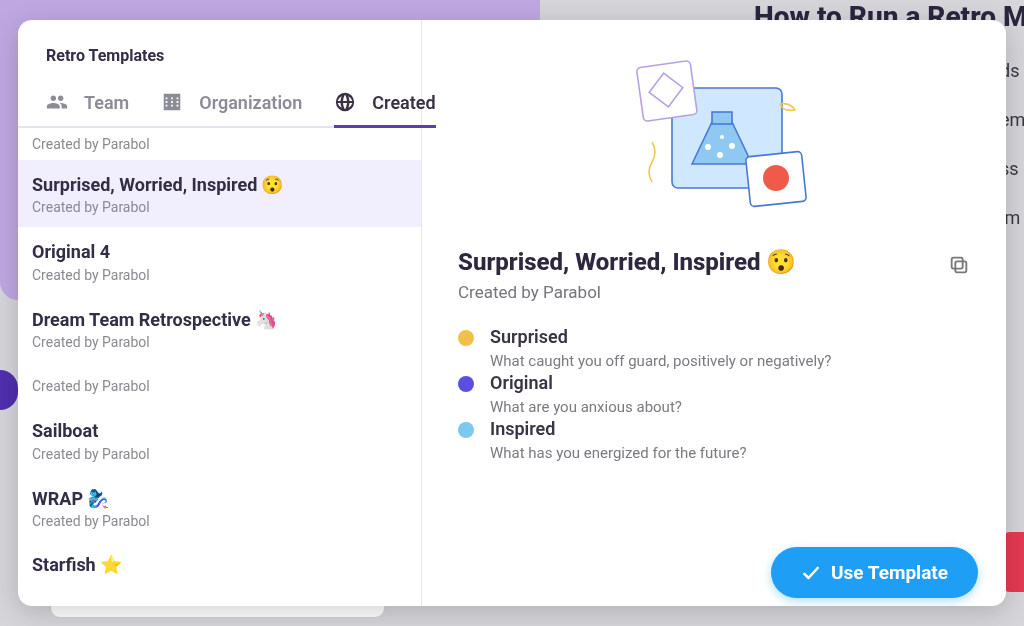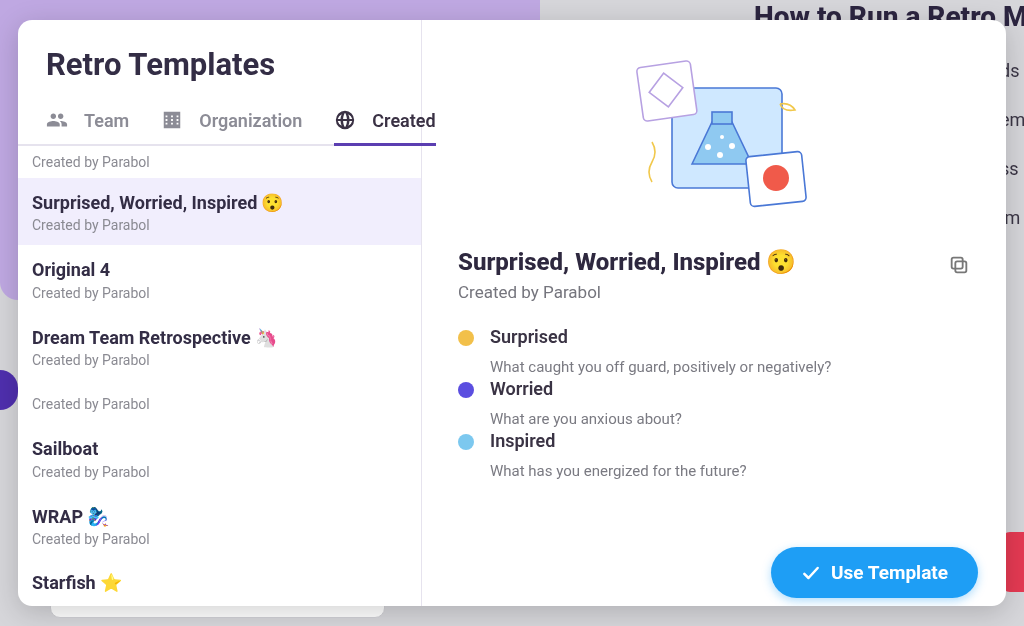--- a/index.html
+++ b/index.html
@@ -22,21 +22,21 @@
   .bg-snippets span{white-space:nowrap;}
   .bg-red-btn{position:absolute;right:0;top:532px;width:22px;height:60px;background:#e53a53;border-radius:8px 0 0 8px;}
   .bg-bottom-tile{position:absolute;left:50px;top:558px;width:335px;height:60px;background:#fff;border:1.5px solid #d0d0d5;border-radius:10px;}
   .bg-round{position:absolute;left:0;top:370px;width:18px;height:40px;border-radius:0 40px 40px 0;background:#4f2fae;}
 
   
   .modal{position:absolute;left:18px;top:20px;width:988px;height:586px;background:#fff;border-radius:14px;box-shadow:0 6px 28px rgba(0,0,0,.18);display:flex;overflow:hidden;}
 
   
   .left{width:404px;display:flex;flex-direction:column;border-right:1.5px solid var(--border);}
-  .title{font-size:31px;font-weight:700;color:#332d45;padding:26px 28px 6px;}
+  .title{font-size:16px;font-weight:700;color:#332d45;padding:26px 28px 6px;}
   .tabs{display:flex;align-items:flex-end;gap:32px;padding:10px 28px 0;border-bottom:2px solid var(--border);}
   .tab{display:flex;align-items:center;gap:16px;font-size:18px;font-weight:600;color:#8c8c96;padding:10px 0 12px;cursor:pointer;border-bottom:3px solid transparent;margin-bottom:-2px;}
   .tab.active{color:#3a3144;border-bottom-color:var(--purple);}
   .tab svg{width:22px;height:22px;fill:currentColor;}
   .mini-creator{font-size:14px;color:#8a8a92;padding:8px 14px 8px;}
 
   .list{flex:1;overflow:hidden;}
   .item{padding:13px 14px 12px;cursor:pointer;}
   .item.selected{background:var(--selected);}
   .item .name{font-size:18px;font-weight:700;color:#332d45;line-height:1.3;}
@@ -50,21 +50,21 @@
   .hdr-col{flex:1;}
   .detail-title{font-size:24px;font-weight:800;color:#2e283f;}
   .detail-creator{font-size:17px;color:#75757d;margin-top:6px;}
   .copy-btn{width:34px;height:34px;border-radius:8px;display:flex;align-items:center;justify-content:center;color:#777;cursor:pointer;}
   .copy-btn svg{width:22px;height:22px;stroke:currentColor;fill:none;stroke-width:2;}
 
   .prompts{margin-top:24px;display:flex;flex-direction:column;gap:2px;}
   .prompt{display:flex;gap:16px;}
   .dot{width:16px;height:16px;border-radius:50%;flex:0 0 16px;margin-top:4px;}
   .prompt .p-name{font-size:18px;font-weight:600;color:#3a3344;}
-  .prompt .p-q{font-size:15px;color:#7a7a82;margin-top:11px;}
+  .prompt .p-q{font-size:15px;color:#7a7a82;margin-top:5px;}
 
   .use-btn{position:absolute;right:28px;bottom:8px;background:var(--blue);color:#fff;border:none;border-radius:999px;padding:14px 30px;font-size:19px;font-weight:700;display:flex;align-items:center;gap:10px;cursor:pointer;box-shadow:0 3px 10px rgba(30,158,245,.35);}
   .use-btn svg{width:20px;height:20px;stroke:#fff;fill:none;stroke-width:3;stroke-linecap:round;stroke-linejoin:round;}
 </style>
 </head>
 <body>
 
 <div class="bg-layer">
   <div class="bg-purple-sheet"></div>
   <div class="bg-heading">How to Run a Retro Me</div>
@@ -171,21 +171,21 @@
       <div class="prompt">
         <span class="dot" style="background:#f2c04a"></span>
         <div>
           <div class="p-name">Surprised</div>
           <div class="p-q">What caught you off guard, positively or negatively?</div>
         </div>
       </div>
       <div class="prompt">
         <span class="dot" style="background:#5b4ee0"></span>
         <div>
-          <div class="p-name">Worried</div>
+          <div class="p-name">Original</div>
           <div class="p-q">What are you anxious about?</div>
         </div>
       </div>
       <div class="prompt">
         <span class="dot" style="background:#7cc8ef"></span>
         <div>
           <div class="p-name">Inspired</div>
           <div class="p-q">What has you energized for the future?</div>
         </div>
       </div>

